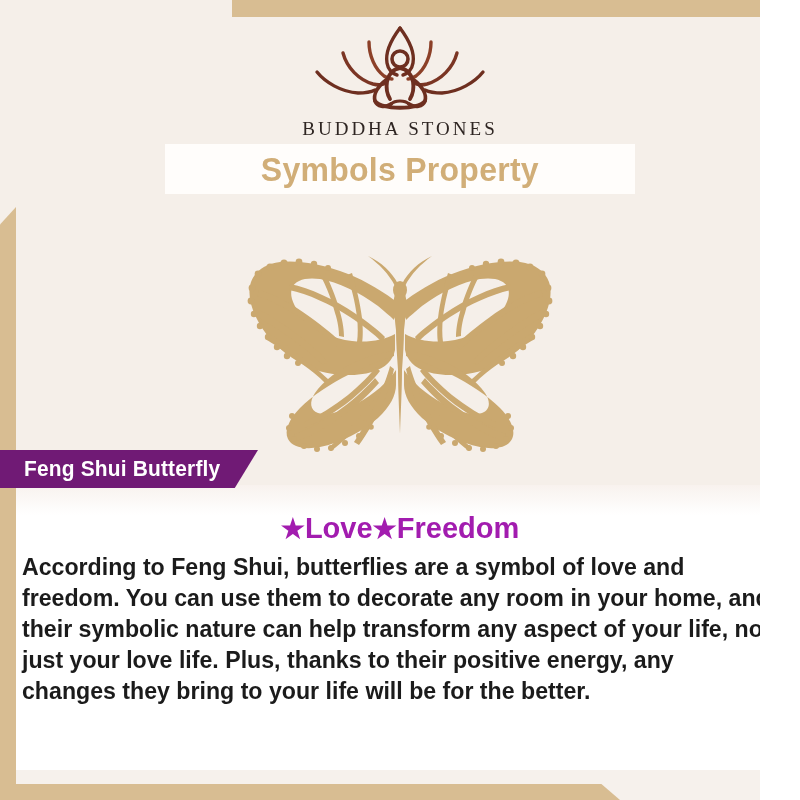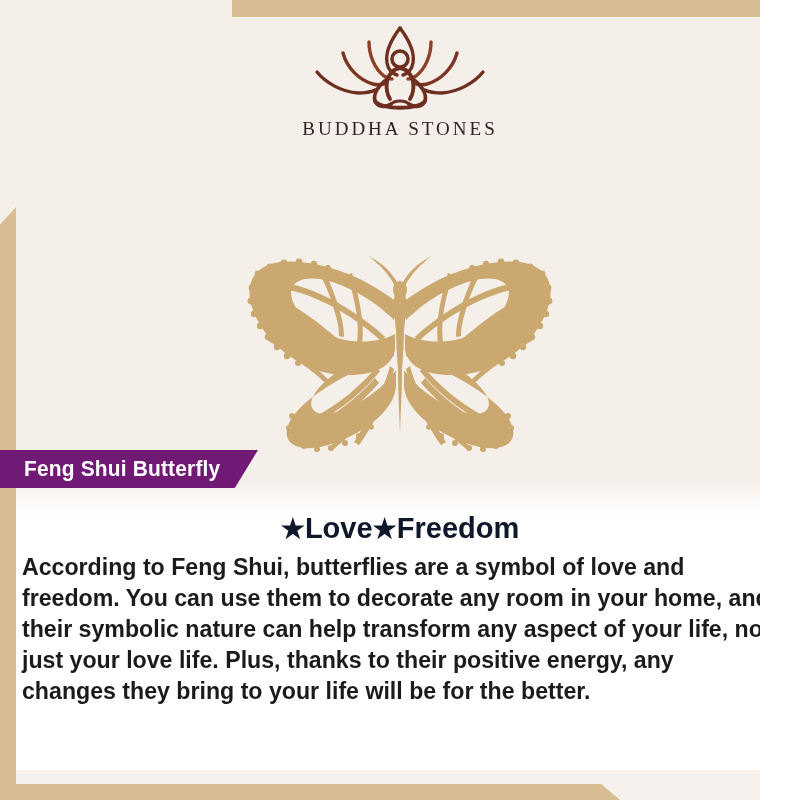--- a/index.html
+++ b/index.html
@@ -139,21 +139,21 @@
 
   
   .lf-heading {
     position: absolute;
     left: 0; top: 512px;
     width: 800px;
     text-align: center;
     font-family: "Liberation Sans Narrow", "Liberation Sans", sans-serif;
     font-size: 29px;
     font-weight: bold;
-    color: #0f172a;
+    color: #a21caf;
     letter-spacing: 0px;
     white-space: nowrap;
   }
   .lf-star { font-size: 27px; }
 
   
   .body-copy {
     position: absolute;
     left: 22px; top: 552px;
     width: 762px;
@@ -211,20 +211,23 @@
           <path d="M109 58 C117 64 122 72 120 79 C118 85 110 86 104 82" stroke="#6e2f20" stroke-width="3.6"></path>
 
           <path d="M70 79 C78 88 112 88 120 79" stroke="#6e2f20" stroke-width="3.8"></path>
           <path d="M86 82 C90 78 100 78 104 82" stroke="#6e2f20" stroke-width="3.2"></path>
         </g>
       </svg>
     </span>
     <div class="logo-text">BUDDHA STONES</div>
   </div>
 
+  <div class="title-banner">
+    <span class="title-text">Symbols Property</span>
+  </div>
 
   <div class="butterfly-wrap">
     <svg width="336" height="216" viewBox="0 0 336 216" fill="none">
       <g fill="#caa86f">
 
         <path d="M168 48 C172 50 174 56 174 64 C174 74 173 84 172 92 C172 104 171 118 170 132 C170 150 169 168 168 196
                  C167 168 166 150 166 132 C165 118 164 104 164 92 C163 84 162 74 162 64 C162 56 164 50 168 48 Z"></path>
         <ellipse cx="168" cy="52" rx="7" ry="9"></ellipse>
         <ellipse cx="168" cy="70" rx="8" ry="14"></ellipse>
 

